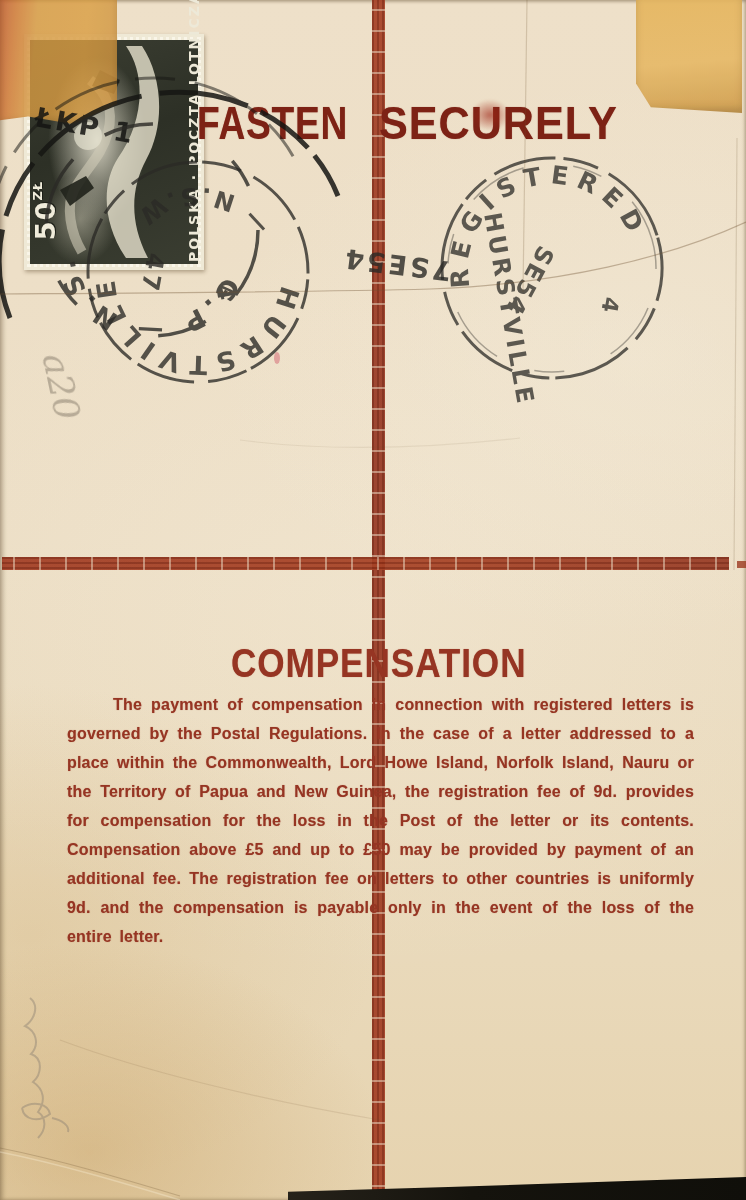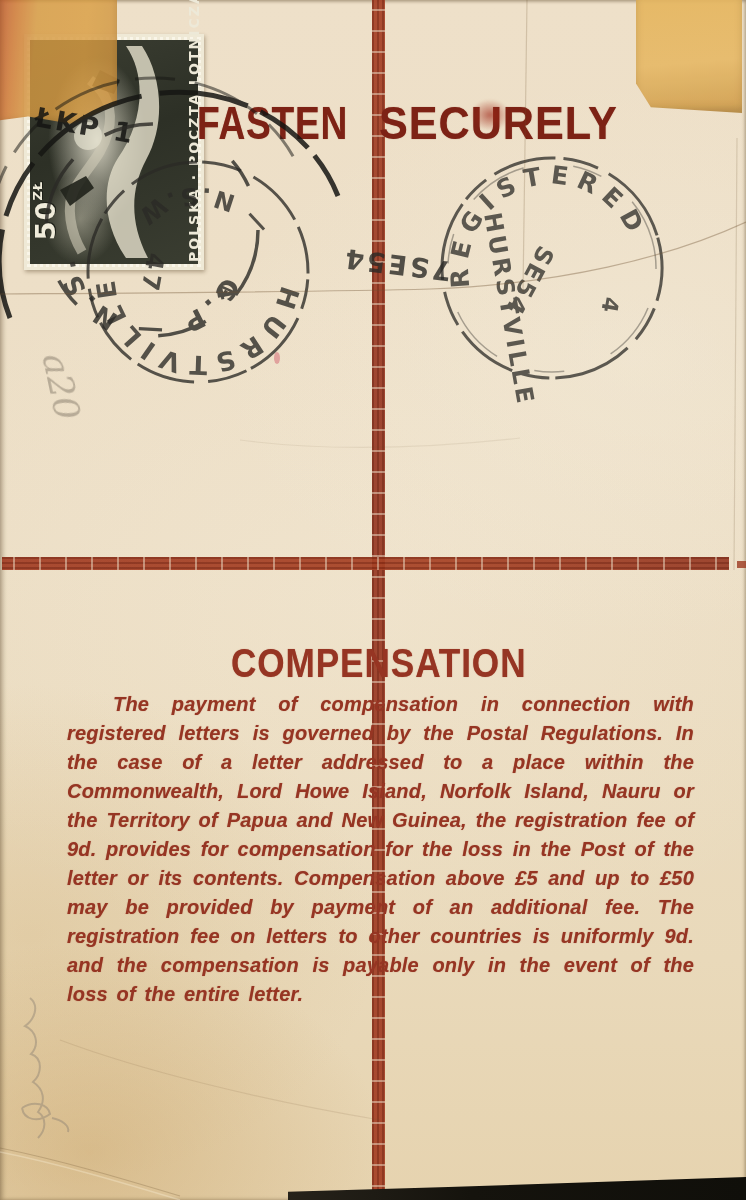--- a/index.html
+++ b/index.html
@@ -53,24 +53,23 @@
   .fasten{left:197px;top:95px;font-size:47px;transform:scaleX(.79);transform-origin:left top;}
   .securely{left:379px;top:95px;font-size:47px;transform:scaleX(.92);transform-origin:left top;}
   .c-smudge{left:470px;top:99px;width:40px;height:32px;z-index:6;border-radius:50%;
             background:radial-gradient(ellipse at center, rgba(158,38,22,.65), rgba(158,38,22,0) 70%);
             filter:blur(1px);}
   .comp-head{left:231px;top:641px;font-size:40px;color:var(--text-red);font-weight:bold;z-index:5;
              transform:scaleX(.88);transform-origin:left top;letter-spacing:1px;
              text-shadow:0 0 1px rgba(150,53,35,.6);}
   .comp-body{
     left:67px;top:690px;width:627px;z-index:5;
-    font-size:20px;line-height:29px;font-weight:bold;color:var(--text-red);
+    font-size:16px;line-height:29px;font-weight:bold;color:var(--text-red);
     text-align:justify;text-indent:46px;word-spacing:3px;letter-spacing:.2px;
     text-shadow:0 0 1px rgba(150,53,35,.5);
-    font-style:italic;
   }
   
   .stamp{
     left:24px;top:34px;width:180px;height:236px;z-index:2;
     background:#efe9d6;
     box-shadow:1px 2px 4px rgba(80,60,30,.4);
   }
   .stamp-frame{left:3px;top:3px;right:3px;bottom:3px;border:3px dotted rgba(250,246,234,.95);z-index:2;}
   .stamp-art{
     left:6px;top:6px;right:6px;bottom:6px;

